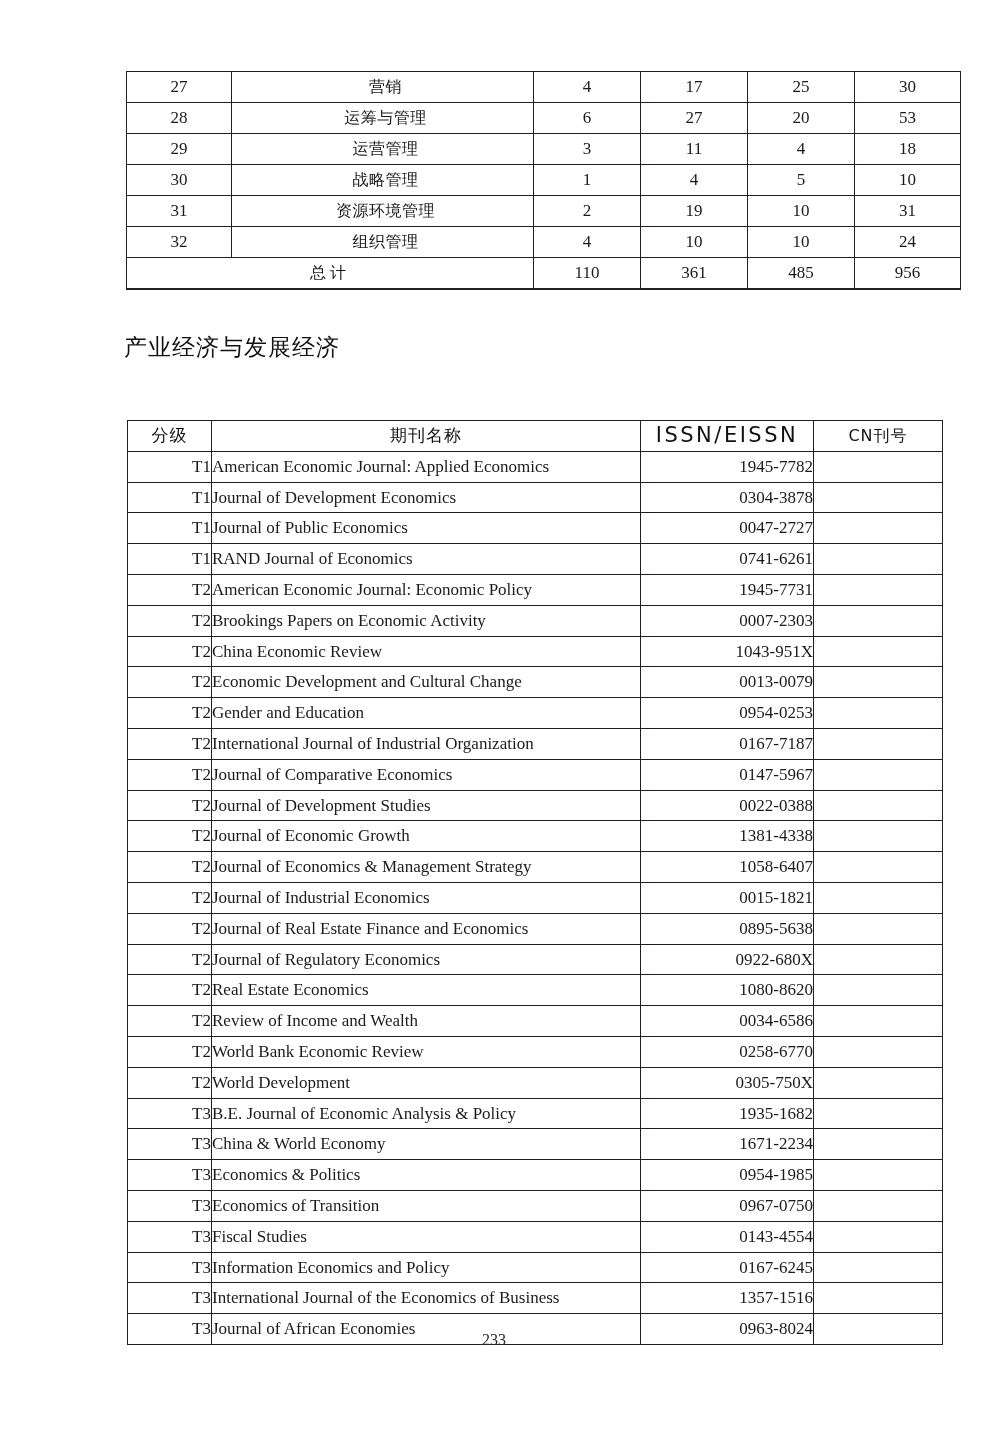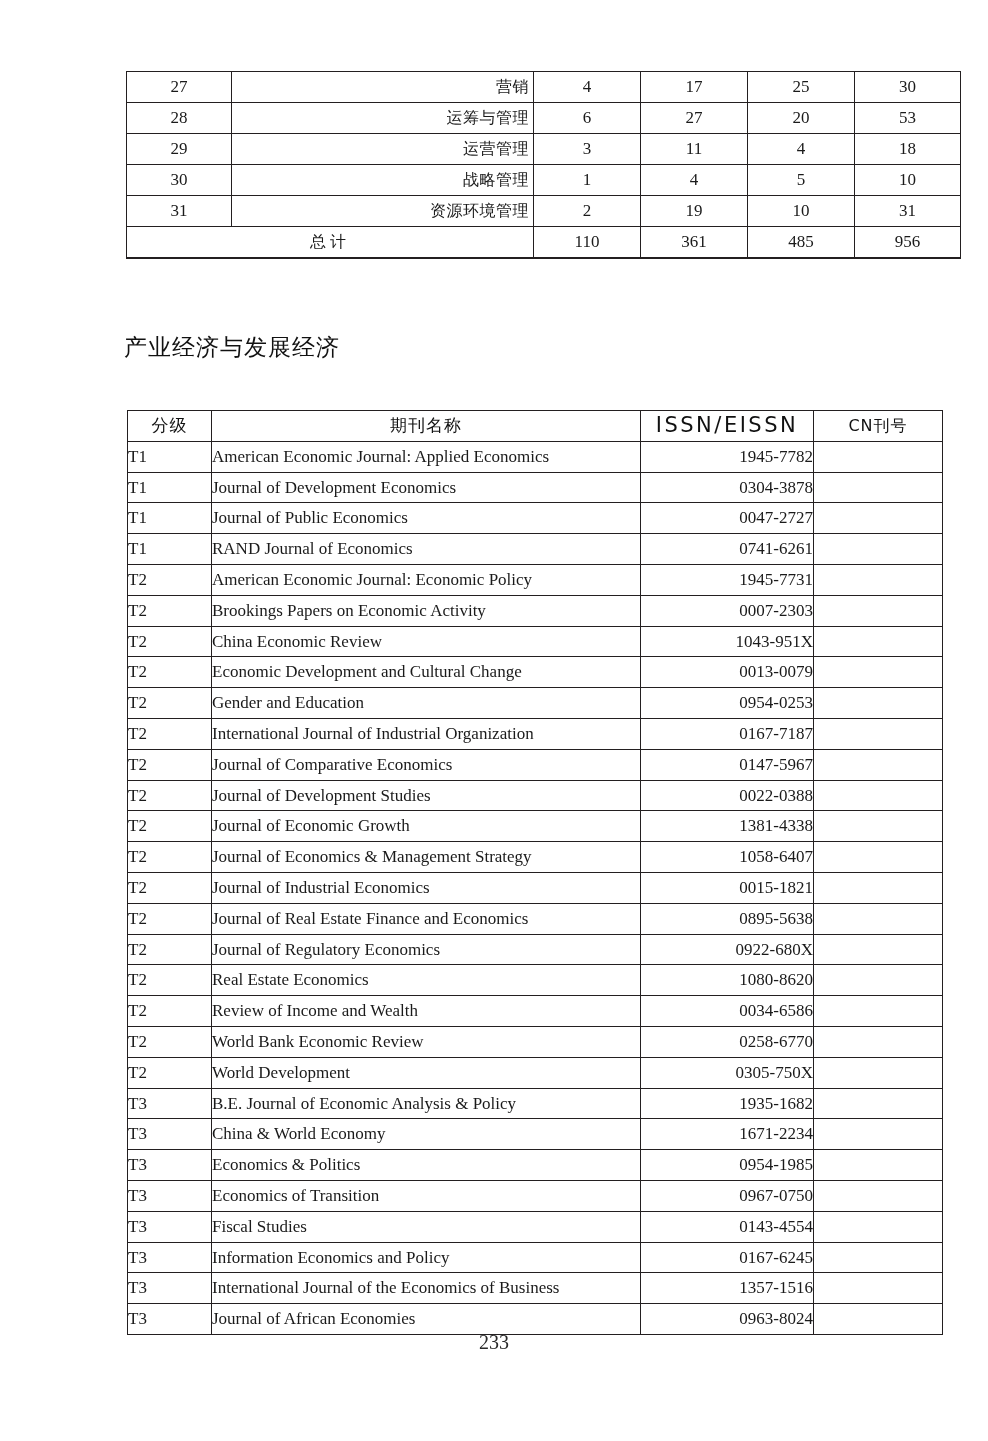--- a/index.html
+++ b/index.html
@@ -43,21 +43,21 @@
     font-size: 17px;
     line-height: 30px;
     text-align: center;
     vertical-align: middle;
     white-space: nowrap;
     overflow: hidden;
   }
   .tbl-counts td.c-idx   { width: 96px; }
   .tbl-counts td.c-name  {
     width: 287px;
-    text-align: right;
+    text-align: center;
     padding-left: 10px;
     font-family: "DejaVu Sans", "Liberation Sans", sans-serif;
     font-size: 16px;
     letter-spacing: 0.5px;
   }
   .tbl-counts td.c-num   { width: 98px; }
   .tbl-counts td.c-last  { width: 97px; }
   .tbl-counts tr.total-row td {
     border-bottom-width: 2px;
   }
@@ -79,21 +79,21 @@
     font-weight: normal;
     letter-spacing: 1px;
     color: #111111;
     white-space: nowrap;
   }
 
   
   .tbl-journals {
     position: absolute;
     left: 127px;
-    top: 410px;
+    top: 420px;
     width: 811px;
   }
   .tbl-journals td, .tbl-journals th {
     border: 1px solid #231f20;
     height: 29.8px;
     line-height: 29.8px;
     padding: 0;
     vertical-align: middle;
     white-space: nowrap;
     overflow: hidden;
@@ -107,33 +107,33 @@
     color: #111111;
   }
   .tbl-journals th.h-issn {
     letter-spacing: 2.5px;
     font-size: 21px;
   }
   .tbl-journals th.h-cn {
     letter-spacing: 1px;
     font-size: 16px;
   }
-  .col-tier  { width: 83px;  text-align: left; font-size: 17px; }
+  .col-tier  { width: 83px;  text-align: right; font-size: 17px; }
   .col-name  { width: 428px; text-align: left; padding-left: 11px; font-size: 17px; }
   .col-issn  { width: 172px; text-align: right; font-size: 17px; font-family: Liberation Serif, serif; }
   .col-cn    { width: 128px; text-align: center; font-size: 17px; }
 
   
   .page-number {
     position: absolute;
     left: 0;
     right: 0;
     top: 1331px;
     text-align: center;
-    font-size: 20px;
+    font-size: 16px;
     color: #2a2a2a;
     font-family: "Liberation Serif", "DejaVu Serif", serif;
   }
 </style>
 </head>
 <body>
 
 <div class="page">
 
   <table class="tbl-counts">
@@ -170,20 +170,28 @@
           <td class="c-num">5</td>
           <td class="c-last">10</td>
         </tr>
         <tr>
           <td class="c-idx">31</td>
           <td class="c-name">资源环境管理</td>
           <td class="c-num">2</td>
           <td class="c-num">19</td>
           <td class="c-num">10</td>
           <td class="c-last">31</td>
+        </tr>
+        <tr>
+          <td class="c-idx">32</td>
+          <td class="c-name">组织管理</td>
+          <td class="c-num">4</td>
+          <td class="c-num">10</td>
+          <td class="c-num">10</td>
+          <td class="c-last">24</td>
         </tr>
         <tr class="total-row">
           <td class="c-total-label" colspan="2">总计</td>
           <td class="c-num">110</td>
           <td class="c-num">361</td>
           <td class="c-num">485</td>
           <td class="c-last">956</td>
         </tr>
       </tbody>
   </table>

